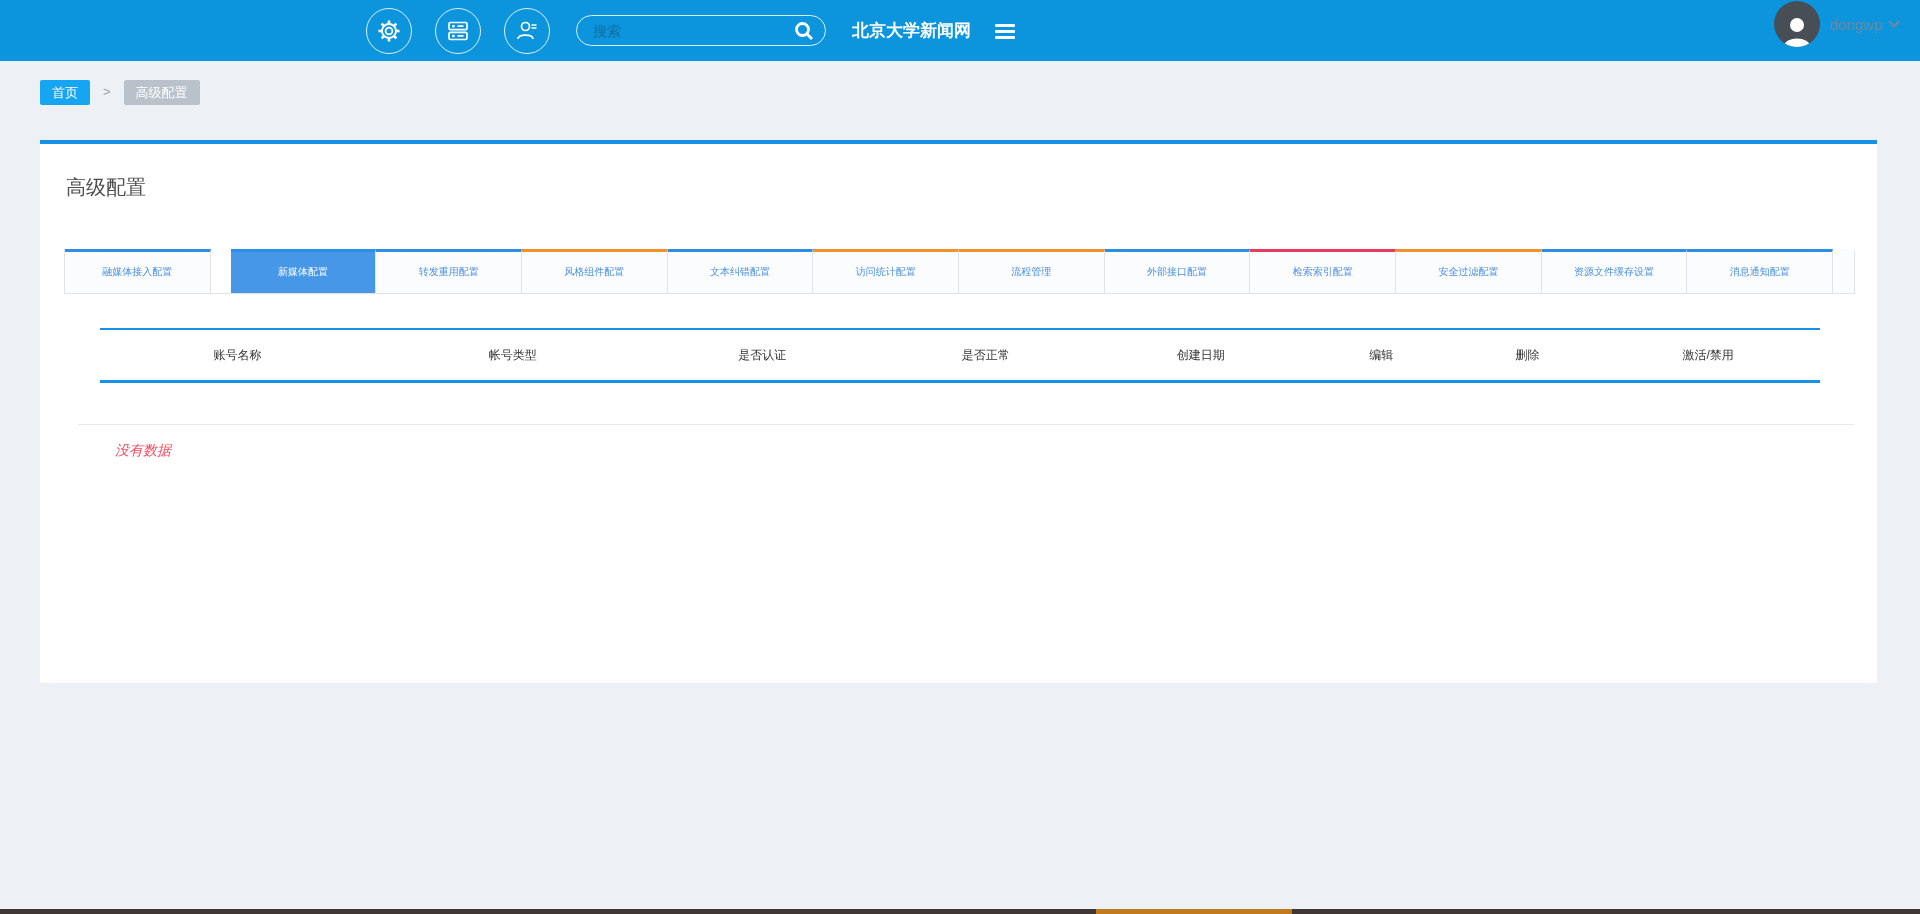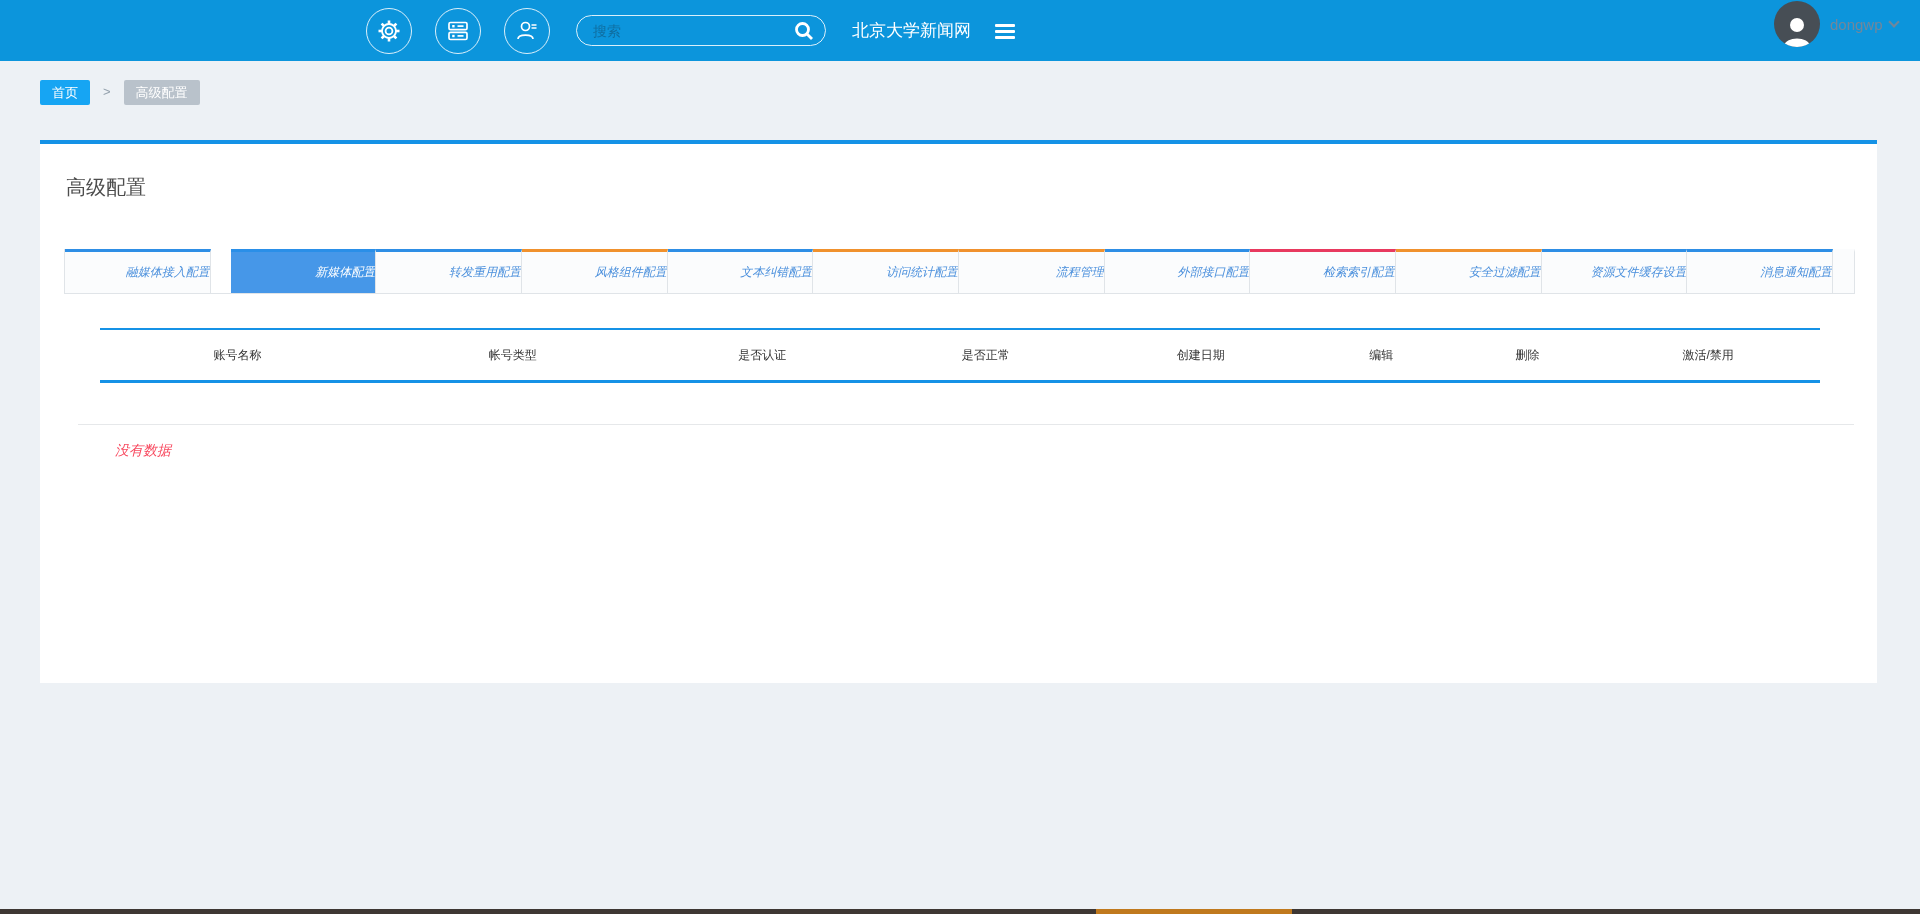--- a/index.html
+++ b/index.html
@@ -23,21 +23,21 @@
   .btn-settings { left:366px; } .btn-modules { left:435px; } .btn-useradmin { left:504px; }
 
   .search-pill { position:absolute; left:576px; top:15px; width:250px; height:31px;
     border:1px solid rgba(255,255,255,.85); border-radius:16px; display:flex; align-items:center; }
   .search-pill input { flex:1; height:100%; background:transparent; border:none; outline:none;
     padding:0 8px 0 16px; font-size:14px; color:#fff; }
   .search-pill input::placeholder { color:rgba(20,60,85,.45); }
   .search-pill .mag { margin-right:10px; cursor:pointer; }
 
   .site-name { position:absolute; left:852px; top:0; height:54px; line-height:61px;
-    color:#fff; font-size:17px; }
+    color:#fff; font-size:17px;font-weight:bold; }
   .hamburger { position:absolute; left:995px; top:24px; width:22px; cursor:pointer;
     background:none; border:none; }
   .hamburger span { display:block; width:20px; height:3px; background:#fff; border-radius:1px; margin-bottom:3px; }
 
   .user-area { position:absolute; left:1774px; top:0; height:48px; display:flex; align-items:center; }
   .avatar { width:46px; height:46px; border-radius:50%; background:#474e55; overflow:hidden;
     display:flex; align-items:flex-end; justify-content:center; cursor:pointer; }
   .username { margin-left:10px; color:#72879b; font-size:15px; cursor:pointer; }
   .chev { width:8px; height:8px; border-right:2px solid #72879b; border-bottom:2px solid #72879b;
     transform:rotate(45deg); margin:-4px 0 0 7px; display:inline-block; }
@@ -50,23 +50,23 @@
   .crumb-sep { color:#93a0ac; font-size:13px; margin:4px 13px 0; }
   .crumb-current { background:var(--crumb-cur,#b9c2cb); }
 
   
   .panel { margin:0 43px 0 40px; background:#fff; border-top:4px solid var(--accent-blue,#1592e6);
     min-height:543px; }
   .page-title { padding:30px 0 0 26px; font-size:20px; font-weight:normal; color:#4d4d4d; }
 
   .tabs { display:flex; margin:48px 22px 0 24px; border-left:1px solid #e0e4e8;
     border-bottom:1px solid #e0e4e8; }
-  .tab { flex:1; height:44px; line-height:40px; text-align:right; font-size:12px;
+  .tab { flex:1; height:44px; line-height:40px; text-align:center; font-size:10px;
     color:#4a8fdc; background:#fbfcfd; border-top:3px solid transparent;
-    border-right:1px solid #e0e4e8; cursor:pointer; white-space:nowrap; overflow:hidden;font-style:italic; }
+    border-right:1px solid #e0e4e8; cursor:pointer; white-space:nowrap; overflow:hidden; }
   .tab.active { background:var(--active-tab,#4697e8); color:#fff;margin-left:20px; }
   .tab-sliver { width:22px; height:44px; background:#fbfcfd; border-right:1px solid #e0e4e8;
     border-top:3px solid transparent; }
 
   .toolbar { margin:57px 0 0 60px; }
   .btn-new { width:100px; height:36px; background:var(--green,#47af19); color:#fff; border:none;
     border-radius:4px; font-size:15px; cursor:pointer; }
   .btn-search { width:92px; height:36px; background:var(--lblue,#7fcde8); color:#fff; border:none;
     border-radius:4px; font-size:15px; margin-left:42px; cursor:pointer; }
 

